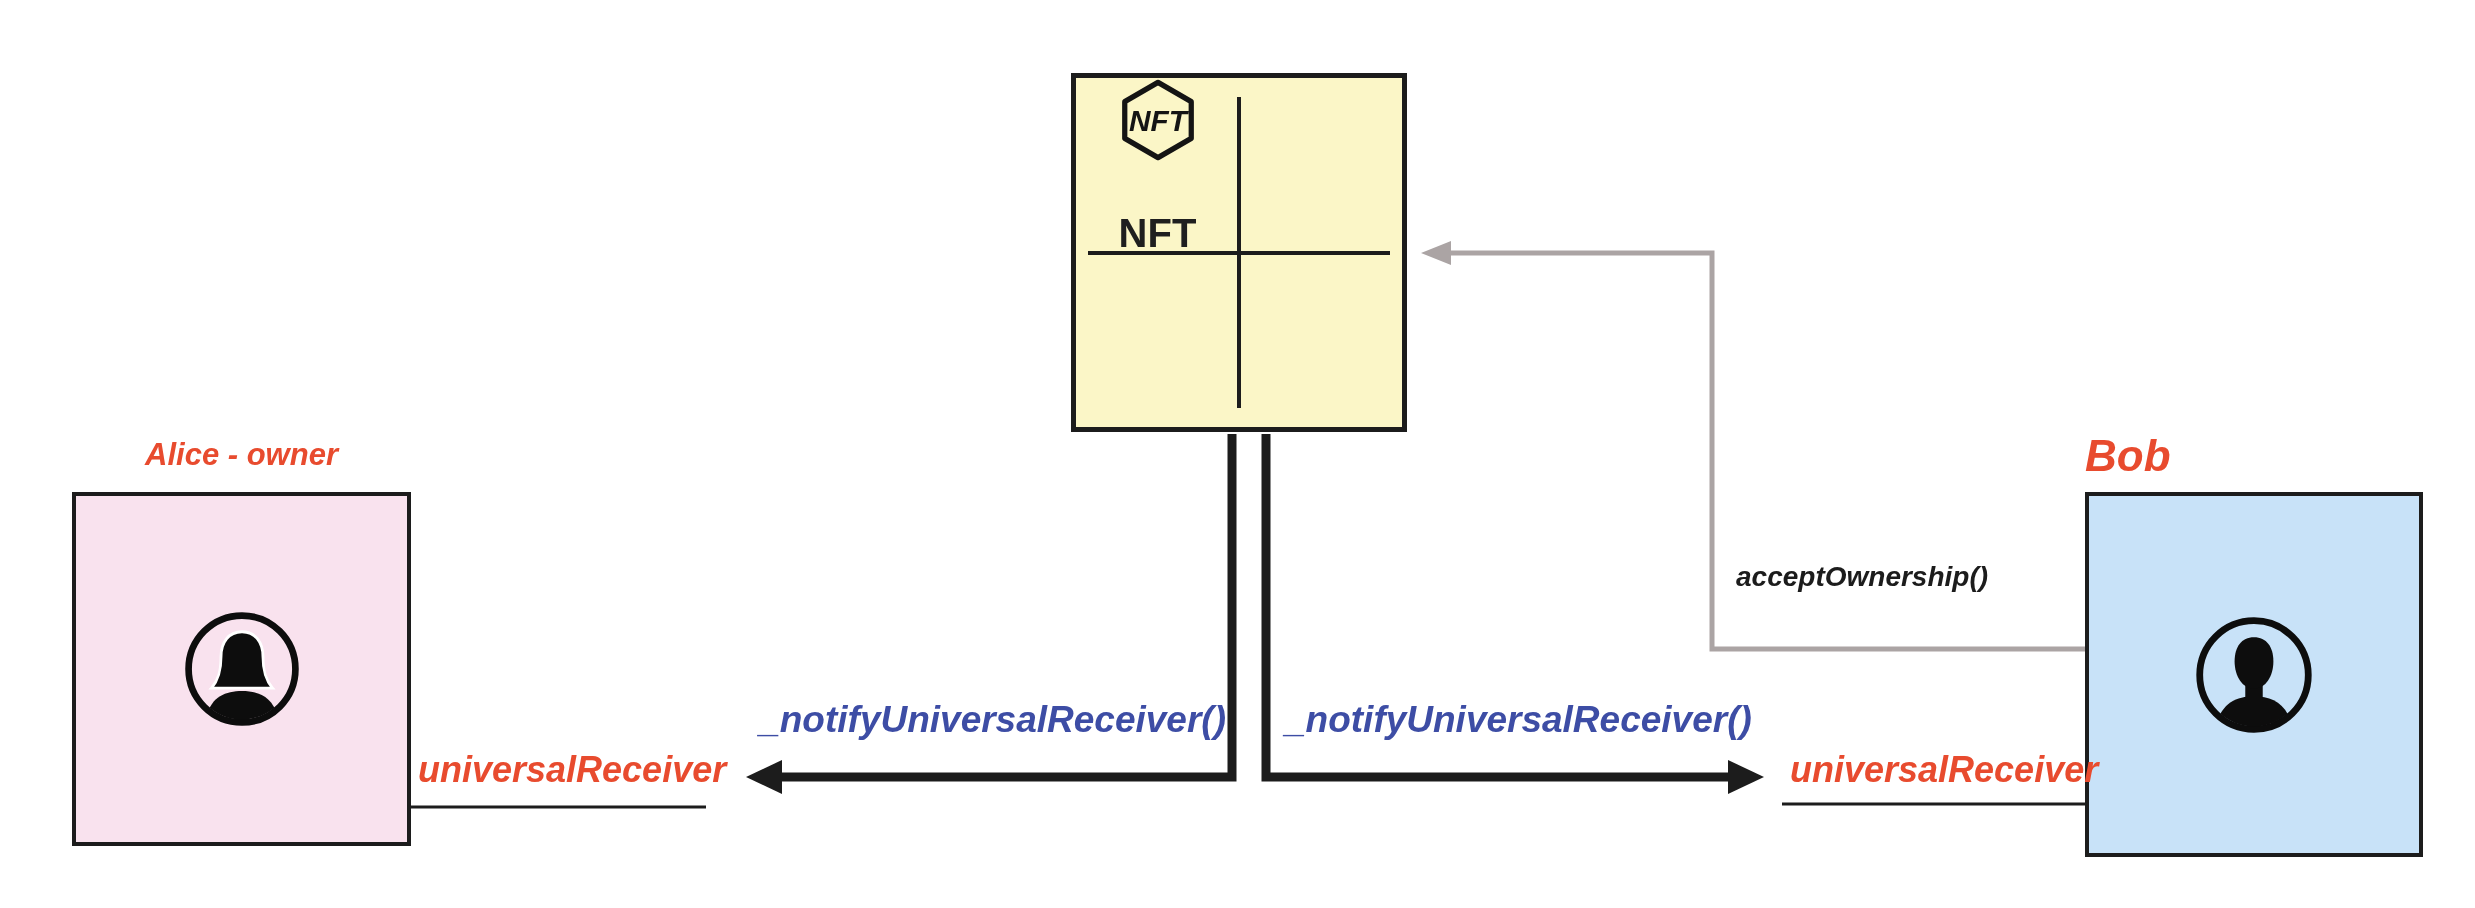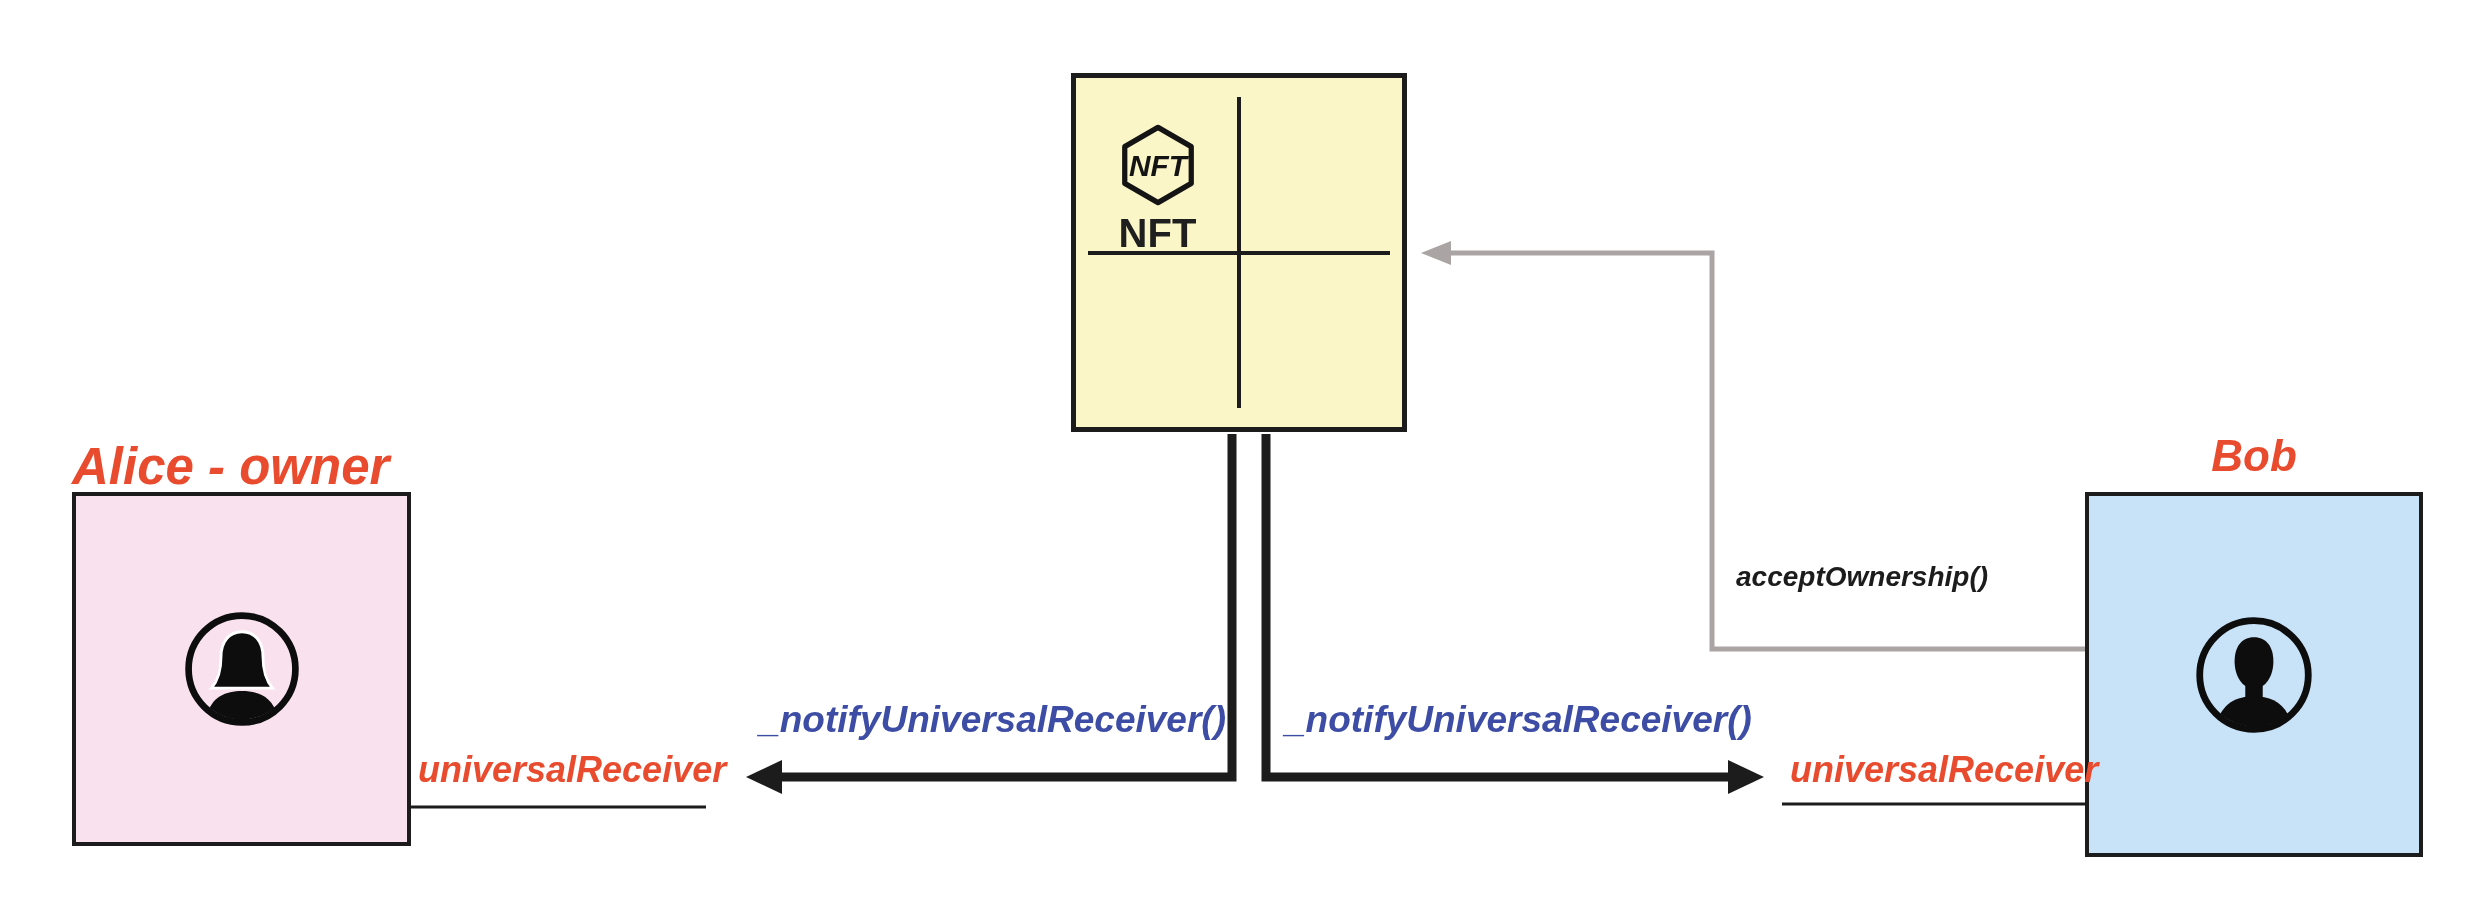--- a/index.html
+++ b/index.html
@@ -24,21 +24,21 @@
     position:absolute;left:1071px;top:73px;width:336px;height:359px;
     background:var(--contract-bg);
     border:5px solid var(--ink);
     box-sizing:border-box;
   }
   .contract-grid{
     position:absolute;inset:0;
     display:grid;grid-template-columns:1fr 1fr;grid-template-rows:1fr 1fr;
   }
   .cell{
-    display:flex;flex-direction:column;align-items:center;justify-content:flex-end;
+    display:flex;flex-direction:column;align-items:center;justify-content:space-between;
     gap:6px;
   }
   .cell .label{
     font-weight:bold;font-size:40px;color:#1f1f1f;line-height:1;
   }
   .divider-v{
     position:absolute;left:50%;top:19px;bottom:19px;width:4px;
     background:var(--ink);transform:translateX(-50%);
   }
   .divider-h{
@@ -50,22 +50,22 @@
   .actor{
     position:absolute;box-sizing:border-box;border:4px solid var(--ink);
     display:flex;align-items:center;justify-content:center;
   }
   .actor-alice{left:72px;top:492px;width:339px;height:354px;background:var(--alice-bg);}
   .actor-bob{left:2085px;top:492px;width:338px;height:365px;background:var(--bob-bg);}
   
   .diagram-label{
     position:absolute;font-weight:bold;font-style:italic;line-height:1.2;white-space:nowrap;
   }
-  .title-alice{left:72px;top:436px;width:339px;font-size:51px;color:var(--accent);}
-  .title-bob{left:2085px;top:430px;width:338px;text-align:center;font-size:44px;color:var(--accent);}
+  .title-alice{left:72px;top:436px;width:339px;text-align:center;font-size:31px;color:var(--accent);}
+  .title-bob{left:2085px;top:430px;width:338px;text-align:left;font-size:44px;color:var(--accent);}
   .label-notify-left{right:1249px;top:698px;font-size:37px;color:var(--code-blue);}
   .label-notify-right{left:1285px;top:698px;font-size:37px;color:var(--code-blue);}
   .label-ur-left{left:418px;top:748px;font-size:36px;color:var(--accent);}
   .label-ur-right{left:1790px;top:748px;font-size:36px;color:var(--accent);}
   .label-accept{left:1736px;top:560px;font-size:28px;color:var(--ink);}
   
   .overlay{position:absolute;inset:0;pointer-events:none;}
 </style>
 </head>
 <body>

